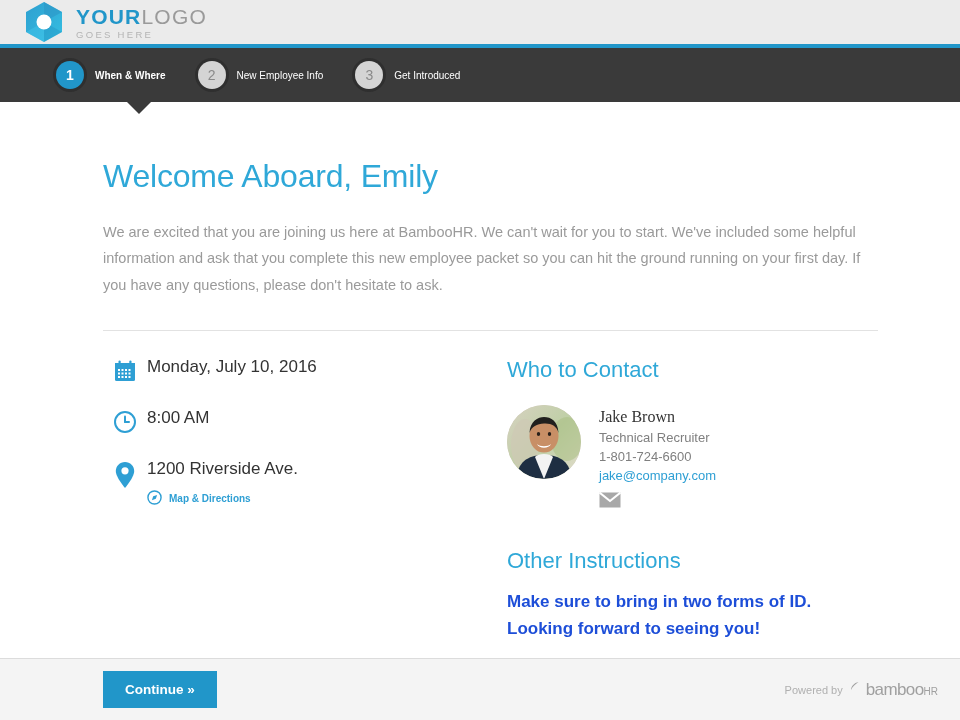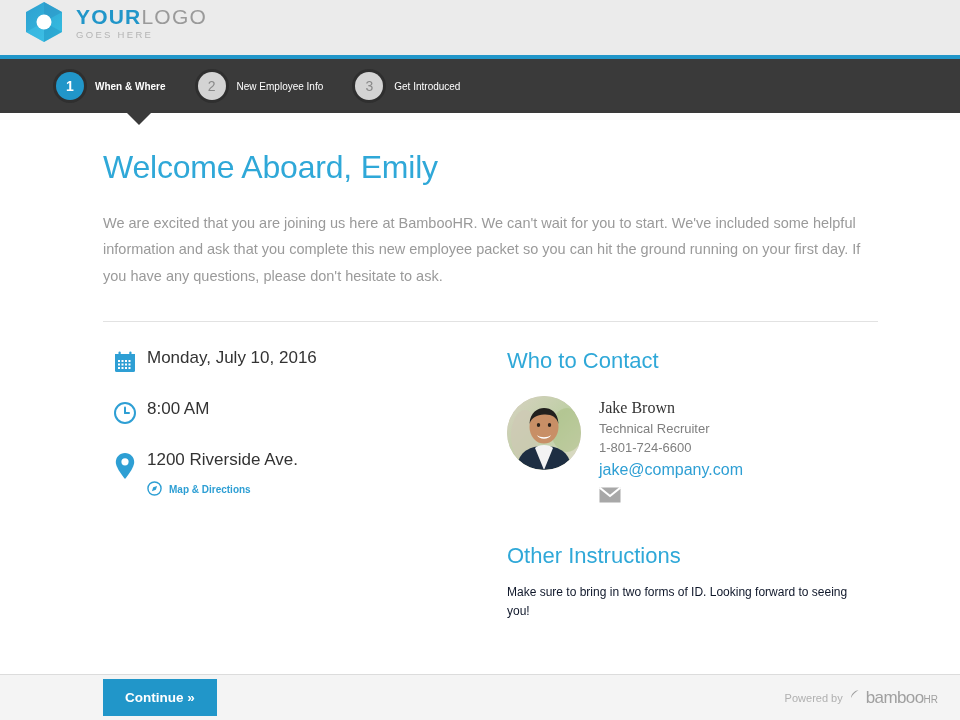--- a/index.html
+++ b/index.html
@@ -6,25 +6,25 @@
   html, body {
     width:960px; height:720px;
     font-family:"Liberation Sans", sans-serif;
     background:#ffffff;
     overflow:hidden;
   }
 
   
   #header {
     position:relative;
-    height:55px;
+    height:44px;
     background:#ebebeb;
     display:flex;
-    align-items:flex-start;
-    padding:0 16px 6px 22px;
+    align-items:flex-end;
+    padding:0 16px 0 22px;
   }
   #logo-block { display:flex; align-items:center; gap:10px; }
   .logo-hex { width:44px; height:44px; display:block; }
   #logo-text { line-height:1; padding-top:1px; }
   #logo-title {
     font-size:21px; font-weight:bold; letter-spacing:1.2px;
   }
   #logo-title .lt-a { color:#2196c9; }
   #logo-title .lt-b { color:#9a9a9a; font-weight:normal; }
   #logo-sub {
@@ -67,21 +67,21 @@
   #step-pointer {
     position:absolute;
     left:126px; bottom:-12px;
     width:0; height:0;
     border-left:13px solid transparent;
     border-right:13px solid transparent;
     border-top:13px solid #3a3a3a;
   }
 
   
-  #main { padding:36px 76px 0 103px; }
+  #main { padding:56px 76px 0 103px; }
   #page-title {
     color:#2fa8d8;
     font-size:32px;
     font-weight:normal;
     letter-spacing:-0.2px;
   }
   #intro-paragraph {
     margin-top:24px;
     color:#9a9a9a;
     font-size:14.5px;
@@ -119,35 +119,35 @@
     width:74px; height:74px; border-radius:50%;
     flex:none; overflow:hidden; position:relative;
     background:#cfcab8;
   }
   #contact-info { padding-top:3px; }
   #contact-name { font-size:16px; color:#333333; margin-bottom:3px;font-family:Liberation Serif, serif; }
   #contact-role, #contact-phone {
     font-size:13px; color:#7f7f7f; line-height:1.45;
   }
   #contact-email {
-    font-size:16px; color:#2e9fd4; text-decoration:none;
+    font-size:13px; color:#2e9fd4; text-decoration:none;
     display:block; line-height:1.45; cursor:pointer;
   }
   #email-icon-button {
     display:inline-block; margin-top:6px; cursor:pointer;
   }
   #instructions-text {
-    color:#0f172a; font-size:12px; line-height:1.6; max-width:360px;
+    color:#1d4ed8; font-size:17px; line-height:1.6; max-width:360px;font-weight:bold;
   }
 
   
   #footer {
     position:absolute;
     left:0; bottom:0;
-    width:960px; height:46px;
+    width:960px; height:62px;
     background:#f4f4f4;
     border-top:1px solid #dcdcdc;
     display:flex; align-items:center;
     padding:0 22px 0 103px;
   }
   #continue-button {
     background:#2196c9;
     color:#ffffff;
     border:none;
     font-size:13.5px;

